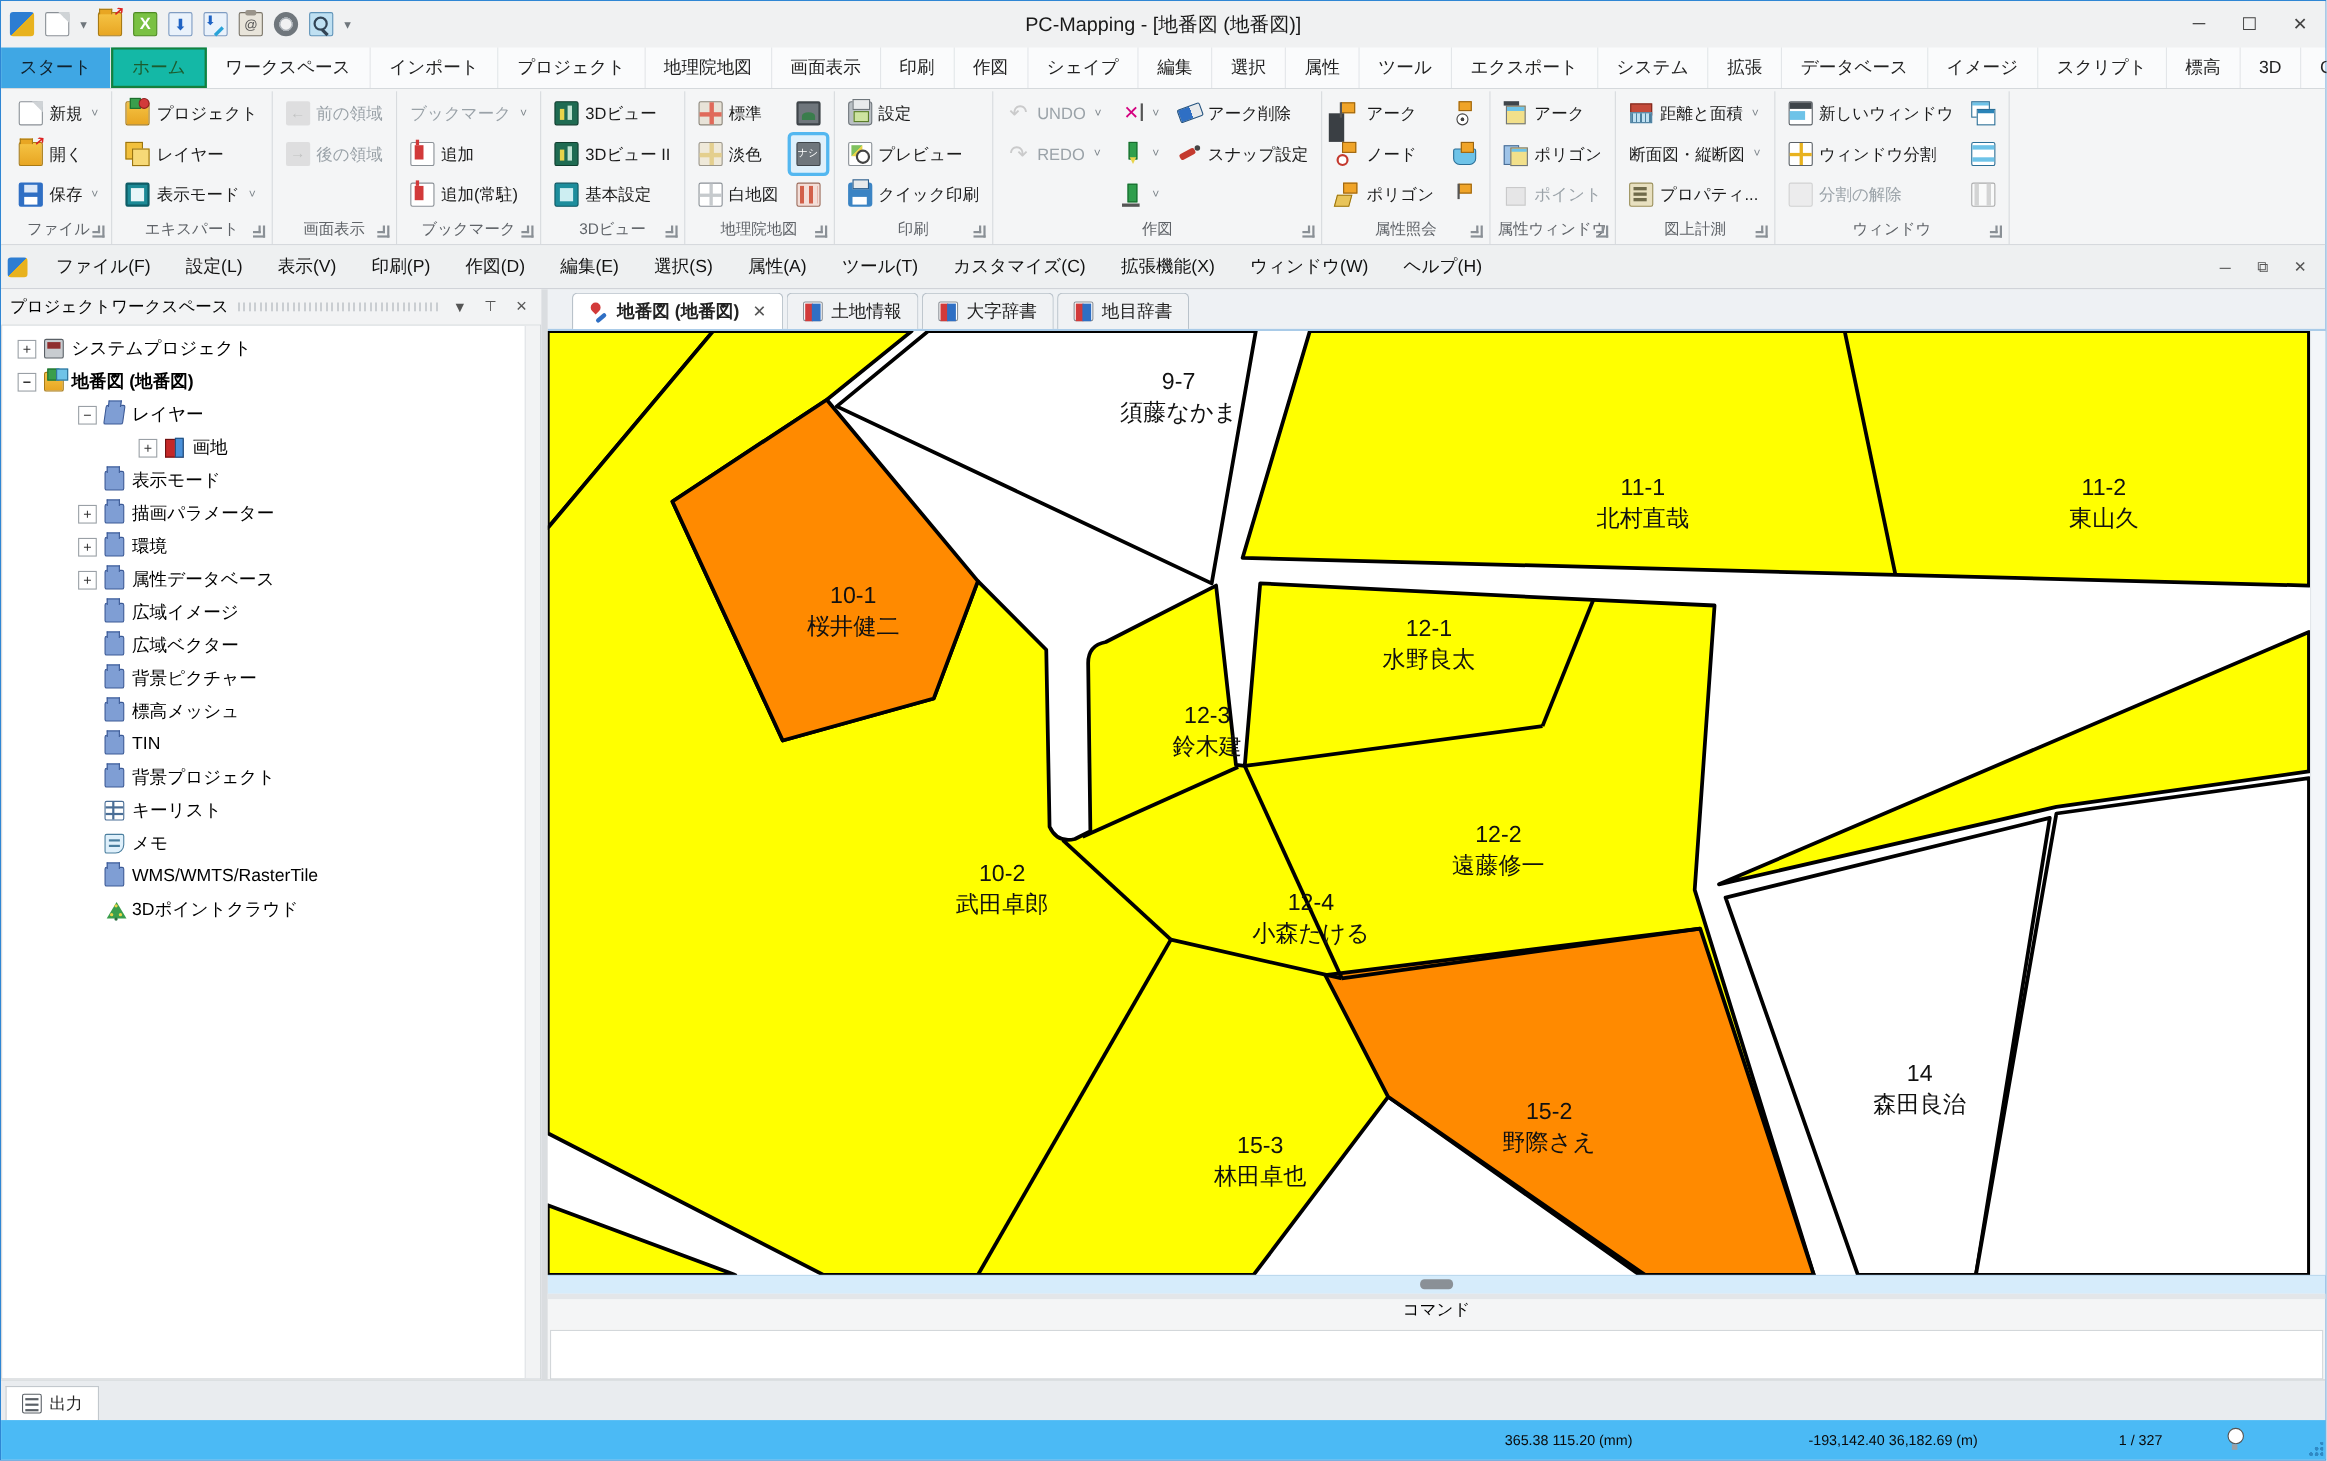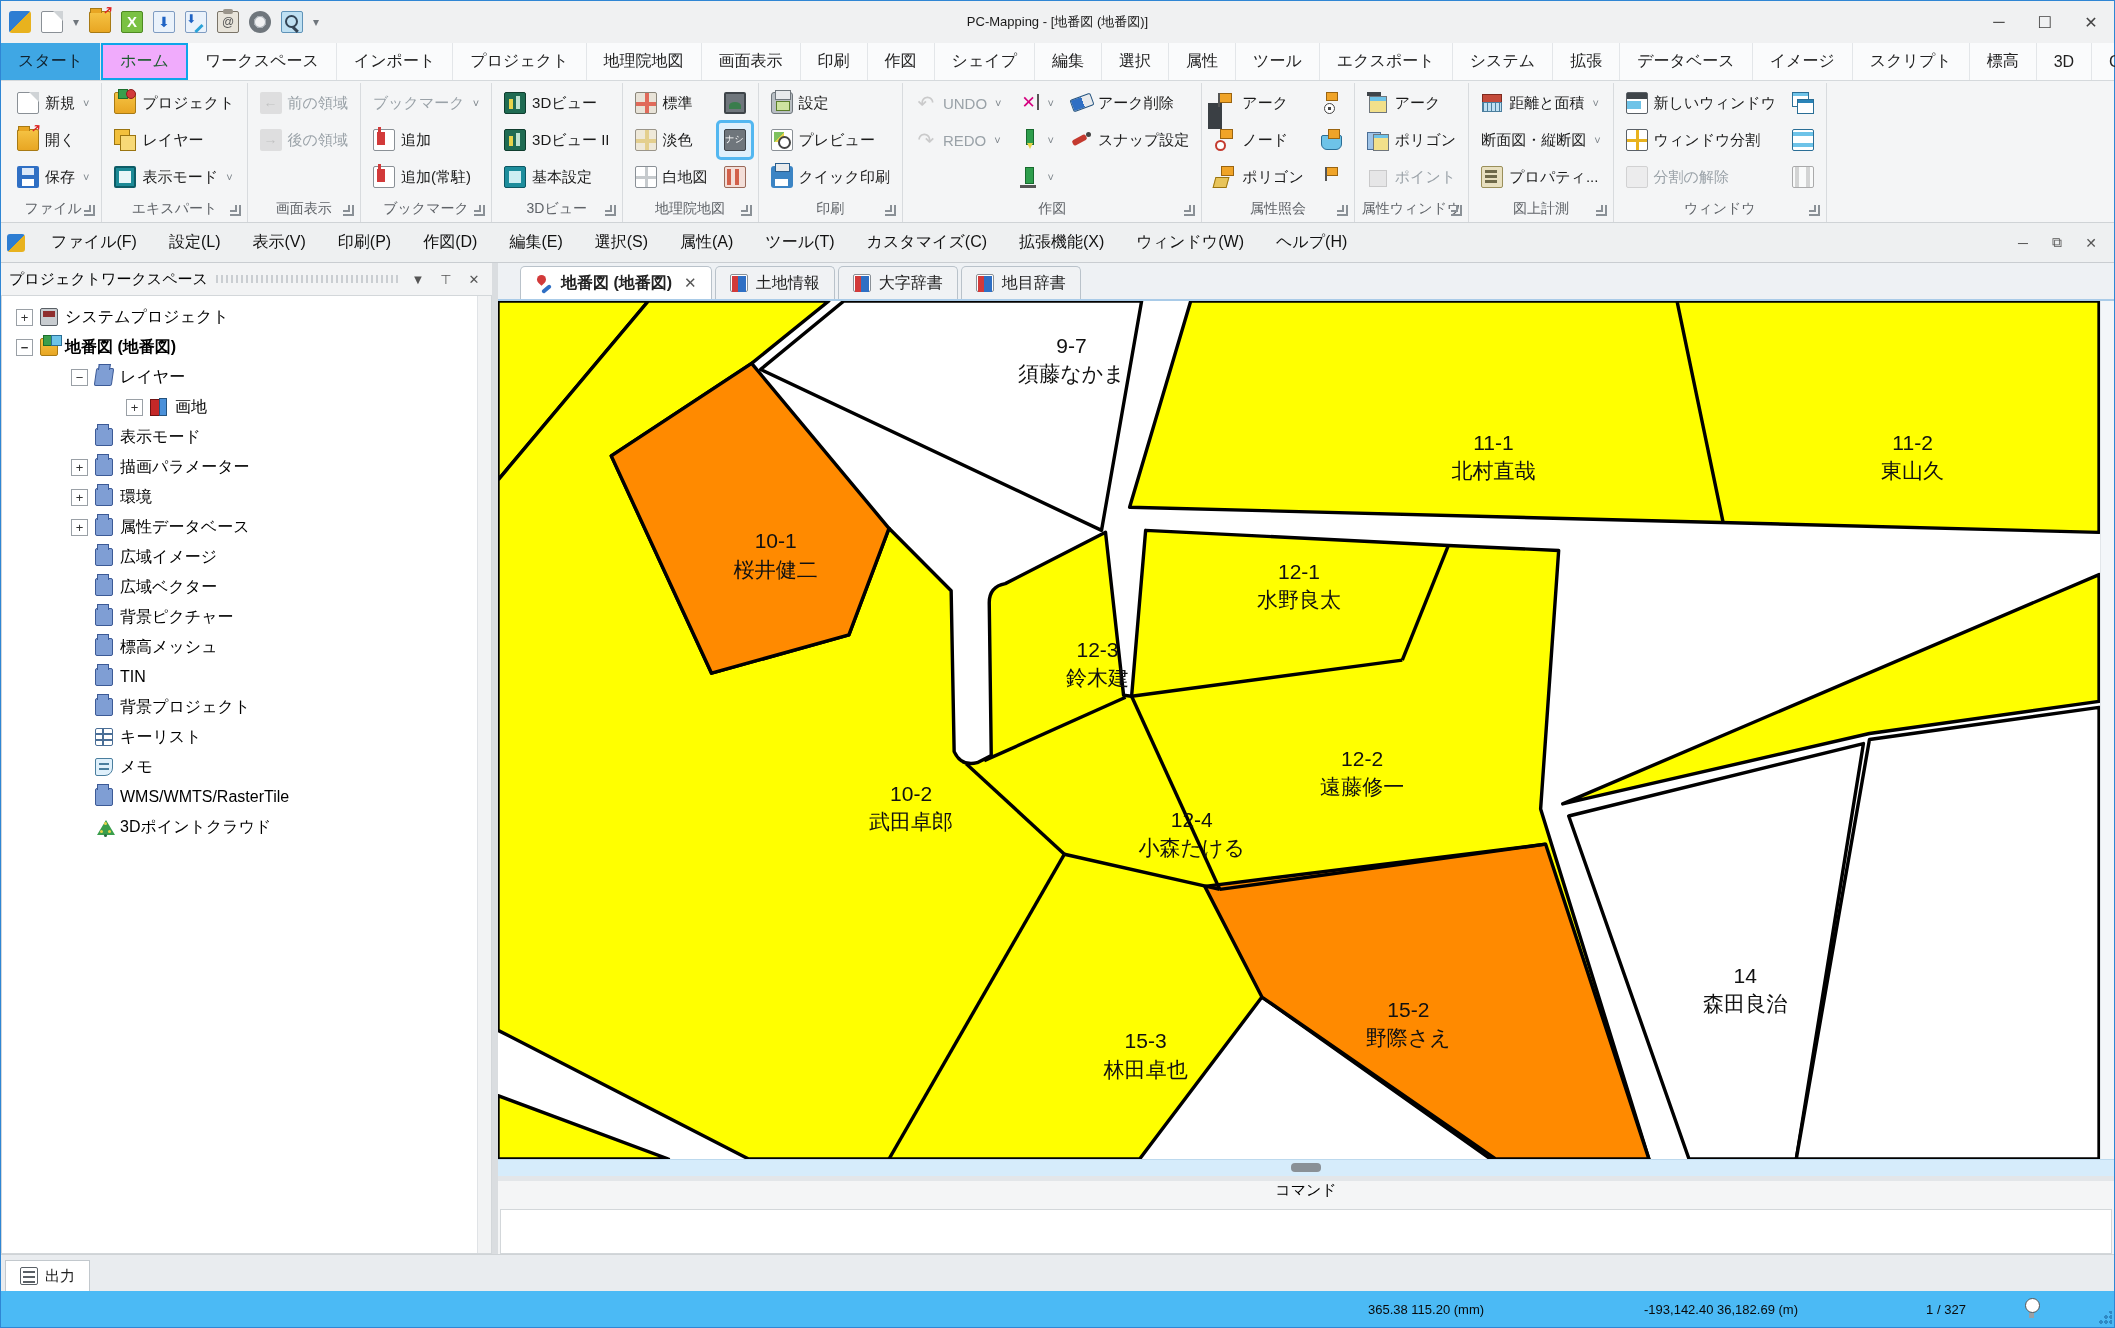--- a/index.html
+++ b/index.html
@@ -2,29 +2,29 @@
 <html><head>
 <meta charset="utf-8">
 <style>
   * { margin:0; padding:0; box-sizing:border-box; font-family:"Liberation Sans","DejaVu Sans",sans-serif; }
   html,body { width:2115px; height:1328px; overflow:hidden; background:#e9edf0; }
   #app { position:relative; width:2115px; height:1328px; background:#f0f1f2; border:1px solid #2f86d4; display:flex; flex-direction:column; }
 
   
   .titlebar { height:42px; background:#f0f1f2; display:flex; align-items:center; position:relative; flex:0 0 auto; }
   .qat { display:flex; align-items:center; gap:10px; padding-left:8px; }
-  .title-text { position:absolute; left:0; right:0; text-align:center; font-size:13px; color:#1a1a1a; pointer-events:none; }
+  .title-text { position:absolute; left:0; right:0; text-align:center; font-size:18px; color:#1a1a1a; pointer-events:none; }
   .wincontrols { margin-left:auto; display:flex; }
   .wincontrols .wc { width:46px; height:34px; display:flex; align-items:center; justify-content:center; color:#444; font-size:16px; }
 
   
   .ribbontabs { height:38px; background:#fafbfc; border-bottom:1px solid #d5d9dc; display:flex; align-items:stretch; flex:0 0 auto; }
   .rtab { padding:0 17px; display:flex; align-items:center; font-size:16px; color:#222; white-space:nowrap; border-right:1px solid #e3e6e9; }
   .rtab.start { background:#3fa7e4; color:#10222e; }
-  .rtab.selected { background:#f0abfc; border:2px solid #0ea5e9; color:#1c5c2e; }
+  .rtab.selected { background:#14b8a6; border:2px solid #15803d; color:#1c5c2e; }
 
   
   .ribbon { height:142px; background:#f4f5f6; border-bottom:1px solid #cfd3d6; display:flex; align-items:stretch; padding:2px 4px 0 4px; overflow:hidden; flex:0 0 auto; }
   .rgroup { display:flex; flex-direction:column; border-right:1px solid #d8dbde; padding:2px 6px 0 6px; }
   .rgroup-body { display:flex; flex:1 1 auto; gap:4px; }
   .rcol { display:flex; flex-direction:column; gap:1px; }
   .rbtn { display:flex; align-items:center; gap:6px; height:36px; padding:0 6px; border-radius:3px; font-size:15px; color:#1a1a1a; white-space:nowrap; }
   .rbtn.dis { color:#9aa2a8; }
   .rbtn.dis .ic { filter:grayscale(1); opacity:.5; }
   .rbtn.sel { outline:3px solid #53b7f0; outline-offset:-1px; background:#dff0fb; }

